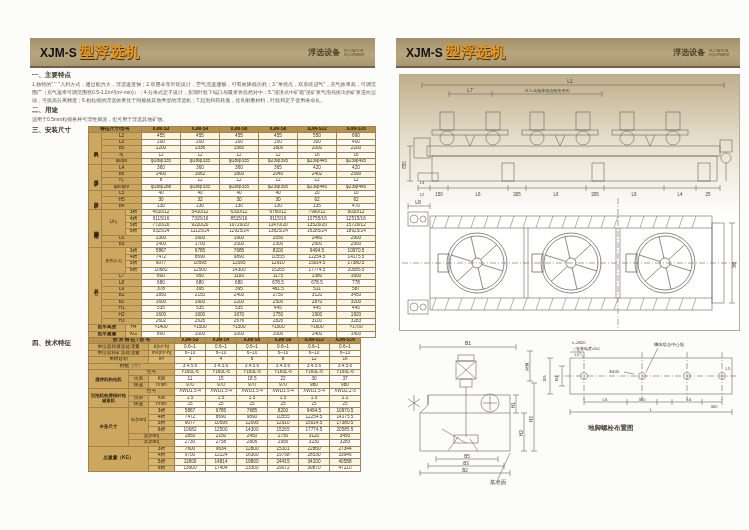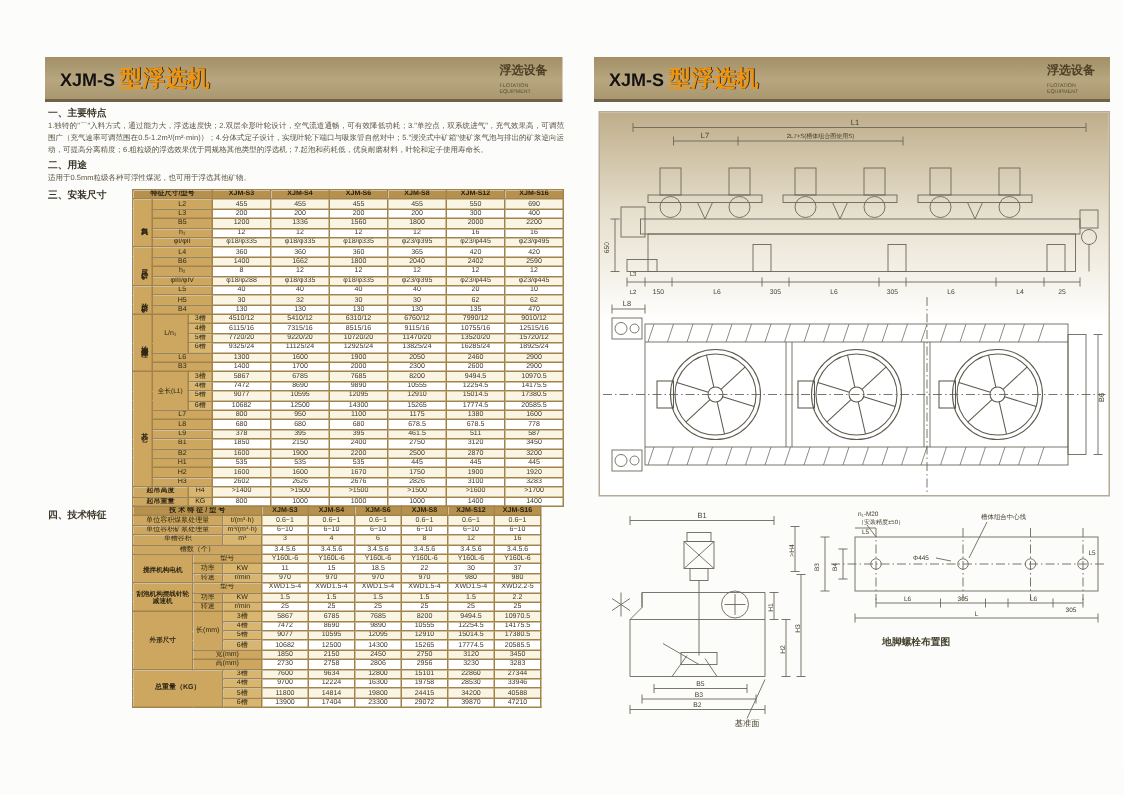--- a/index.html
+++ b/index.html
@@ -4,21 +4,21 @@
 <style>
   html,body{margin:0;padding:0;background:#ffffff;}
   .canvas{position:relative;width:749px;height:530px;background:#fcfcfa;overflow:hidden;
           font-family:"Liberation Sans", sans-serif;color:#4a4436;}
   .page-header{position:absolute;height:30px;background:linear-gradient(180deg,#a39068 0%,#b7a67f 55%,#a99770 100%);
           border-bottom:2px solid #6f male6249;box-sizing:border-box;display:flex;align-items:center;
           justify-content:space-between;padding:0 10px;border-bottom:2px solid #6f6249;}
   .ph-left{display:flex;align-items:baseline;gap:3px;}
   .ph-model{font-weight:bold;font-size:12px;color:#141210;letter-spacing:0;text-align:right;}
   .ph-title{font-weight:bold;font-size:15px;color:#ef9410;text-shadow:0.6px 0.6px 0 #3a2c12;}
-  .ph-right{text-align:right;display:flex;align-items:flex-start;gap:4px;flex-direction:column;}
+  .ph-right{text-align:right;display:flex;align-items:flex-end;gap:4px;}
   .ph-cat{font-weight:bold;font-size:8px;color:#4e3f26;}
   .ph-en{font-size:3.5px;color:#5c4d31;line-height:1.1;text-align:left;}
   .left-text{position:absolute;left:32px;top:70px;width:344px;}
   .sec-h{font-size:6.5px;font-weight:bold;color:#3c372a;margin:1px 0;}
   .sec-p{font-size:5px;line-height:1.55;color:#5b5442;margin:0 0 2px 0;text-align:justify;}
   .tbl{border-collapse:collapse;table-layout:fixed;width:100%;font-size:4.7px;color:#3e382a;
        border:1px solid #8a6a38;}
   .tbl td{border:0.5px solid #a3834c;height:5.4px;line-height:1.05;text-align:center;padding:0;
        overflow:hidden;white-space:nowrap;background:#ffffff;}
   .tbl tr:nth-child(even) td{background:#faf4e2;}

